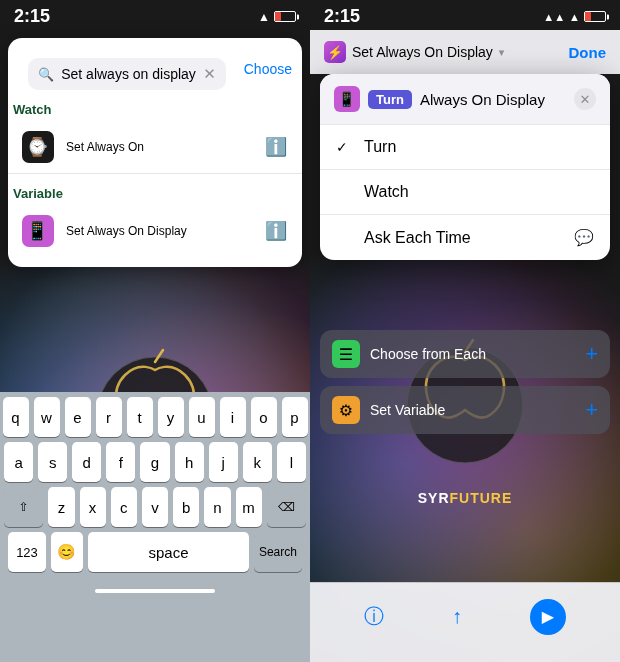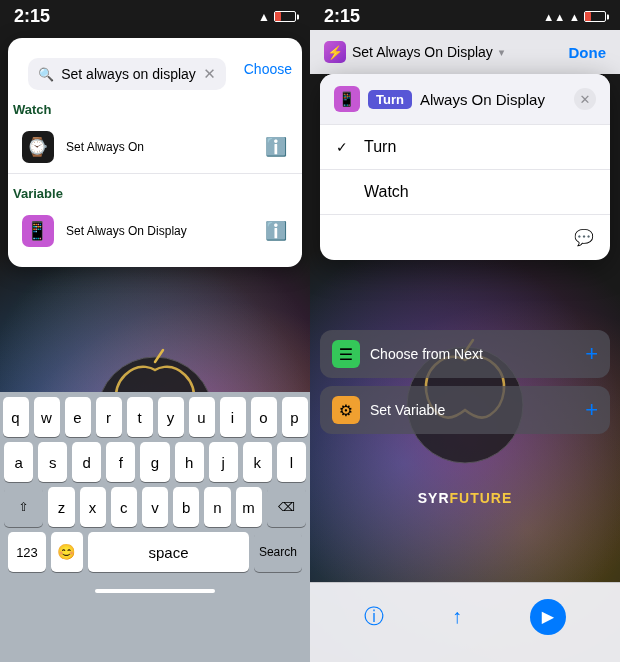--- a/index.html
+++ b/index.html
@@ -657,29 +657,30 @@
     <div class="dropdown-option">
       <span class="option-check">✓</span>
       <span class="option-label">Turn</span>
     </div>
     <div class="dropdown-option">
       <span class="option-check"> </span>
       <span class="option-label">Watch</span>
     </div>
     <div class="dropdown-option">
       <span class="option-check"> </span>
+      <span class="option-label">Ask Each Time</span>
       <span class="option-bubble">💬</span>
     </div>
   </div>
 
   <div style="position:absolute;top:330px;left:10px;right:10px;z-index:5;">
     <div class="action-block">
       <div class="action-icon icon-green">☰</div>
       <div class="action-text">
-        <span class="action-title">Choose from Next</span>
+        <span class="action-title">Choose from Each</span>
       </div>
       <span class="action-plus">+</span>
     </div>
     <div class="action-block">
       <div class="action-icon icon-yellow">⚙</div>
       <div class="action-text">
         <span class="action-title">Set Variable</span>
       </div>
       <span class="action-plus">+</span>
     </div>

